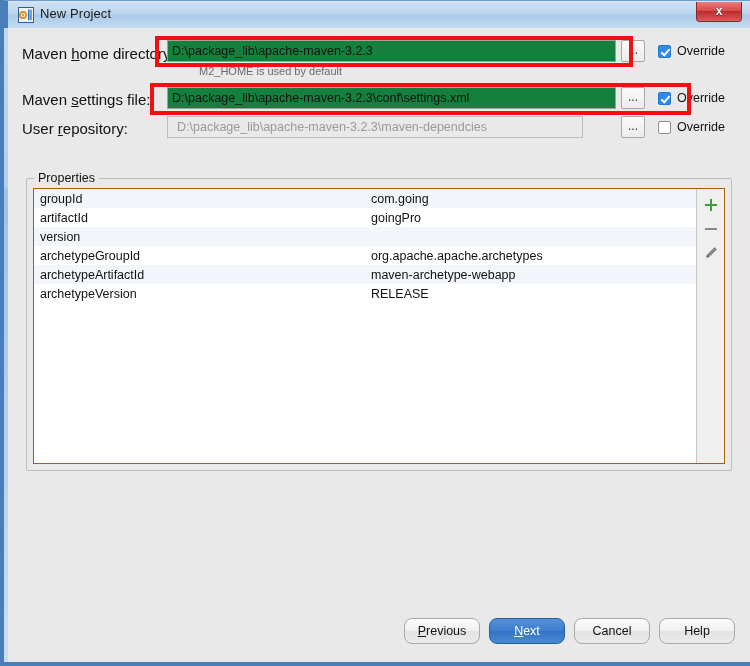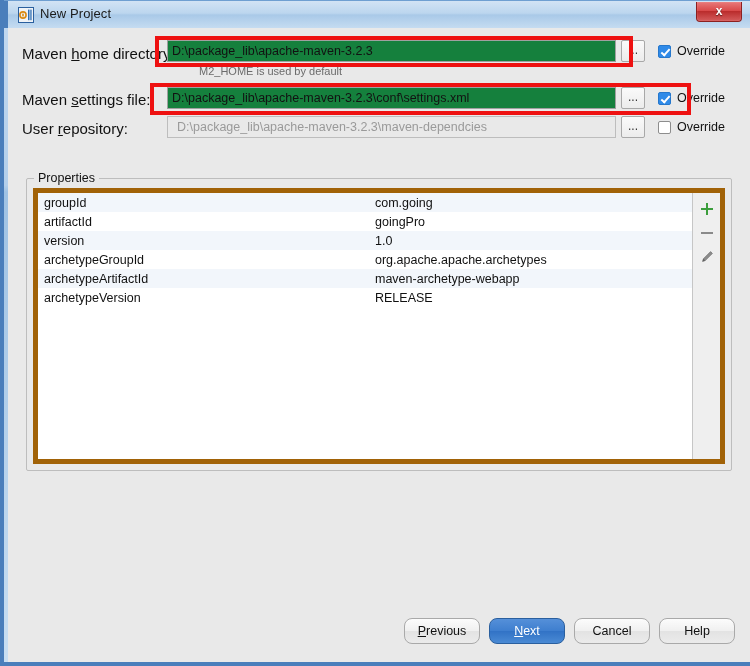--- a/index.html
+++ b/index.html
@@ -185,21 +185,21 @@
     background: #e9e9e9;
     padding: 0 4px;
     font-size: 12.5px;
     color: #111;
   }
   #props-inner {
     position: absolute;
     left: 25px; top: 160px;
     width: 692px; height: 276px;
     box-sizing: border-box;
-    border: 5px solid #a16207;
+    border: 1px solid #a16207;
     background: #404040;
     display: flex;
   }
   #props-table {
     flex: 1 1 auto;
     position: relative;
     overflow: hidden;
     background: #ffffff;
   }
   .prop-row {
@@ -303,21 +303,21 @@
 
     <div class="field-label" style="left:14px; top:63px;"><span>Maven </span><u>s</u><span>ettings file:</span></div>
     <div class="text-field" style="left:159px; top:59px; width:449px;">D:\package_lib\apache-maven-3.2.3\conf\settings.xml</div>
     <div class="browse-btn" style="left:613px; top:59px;">...</div>
     <div class="cb-wrap" style="left:650px; top:63px;">
       <div class="cb-box checked"></div>
       <span class="cb-label">Override</span>
     </div>
 
     <div class="field-label" style="left:14px; top:92px;"><span>User </span><u>r</u><span>epository:</span></div>
-    <div class="text-field disabled" style="left:159px; top:88px; width:449px;padding-left:9px;">D:\package_lib\apache-maven-3.2.3\maven-dependcies</div>
+    <div class="text-field disabled" style="left:159px; top:88px; width:416px;padding-left:9px;">D:\package_lib\apache-maven-3.2.3\maven-dependcies</div>
     <div class="browse-btn" style="left:613px; top:88px;">...</div>
     <div class="cb-wrap" style="left:650px; top:92px;">
       <div class="cb-box"></div>
       <span class="cb-label">Override</span>
     </div>
 
     <div id="props-group"></div>
     <div id="props-legend">Properties</div>
 
     <div id="props-inner">
@@ -325,21 +325,20 @@
           <div class="prop-row odd">
             <div class="prop-key">groupId</div>
             <div class="prop-val">com.going</div>
           </div>
           <div class="prop-row even">
             <div class="prop-key">artifactId</div>
             <div class="prop-val">goingPro</div>
           </div>
           <div class="prop-row odd">
             <div class="prop-key">version</div>
-            <div class="prop-val">1.0</div>
           </div>
           <div class="prop-row even">
             <div class="prop-key">archetypeGroupId</div>
             <div class="prop-val">org.apache.apache.archetypes</div>
           </div>
           <div class="prop-row odd">
             <div class="prop-key">archetypeArtifactId</div>
             <div class="prop-val">maven-archetype-webapp</div>
           </div>
           <div class="prop-row even">

